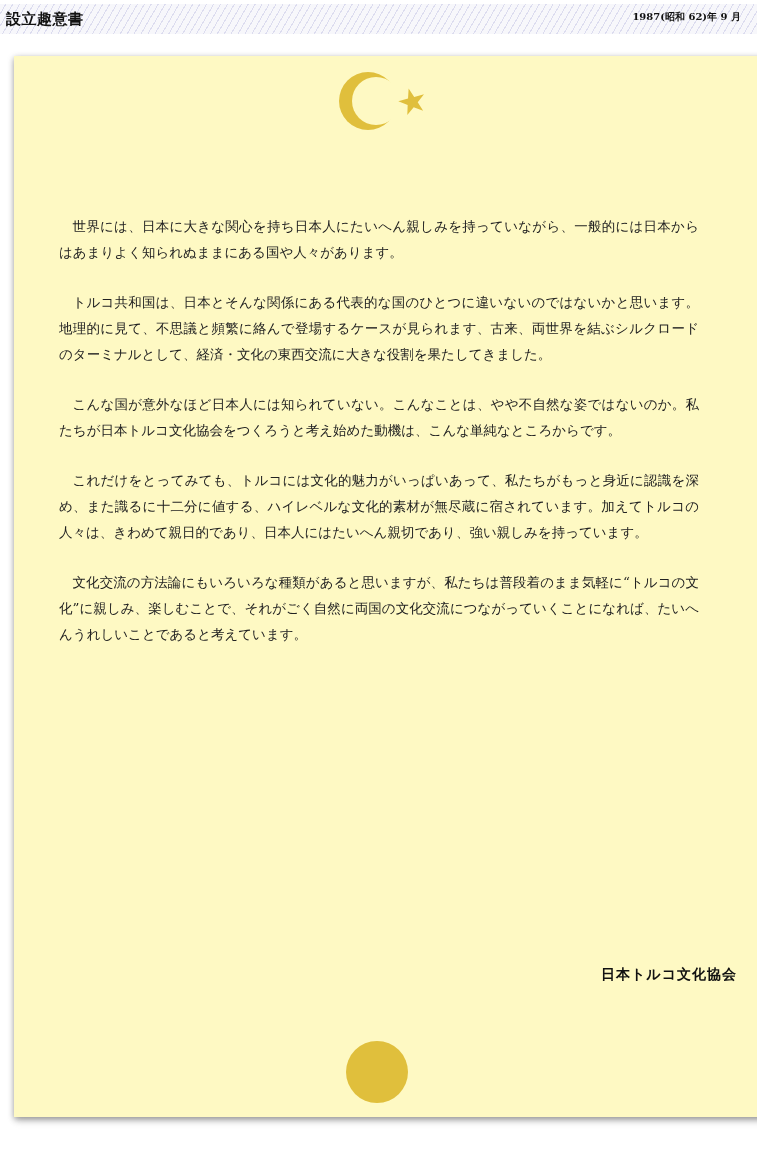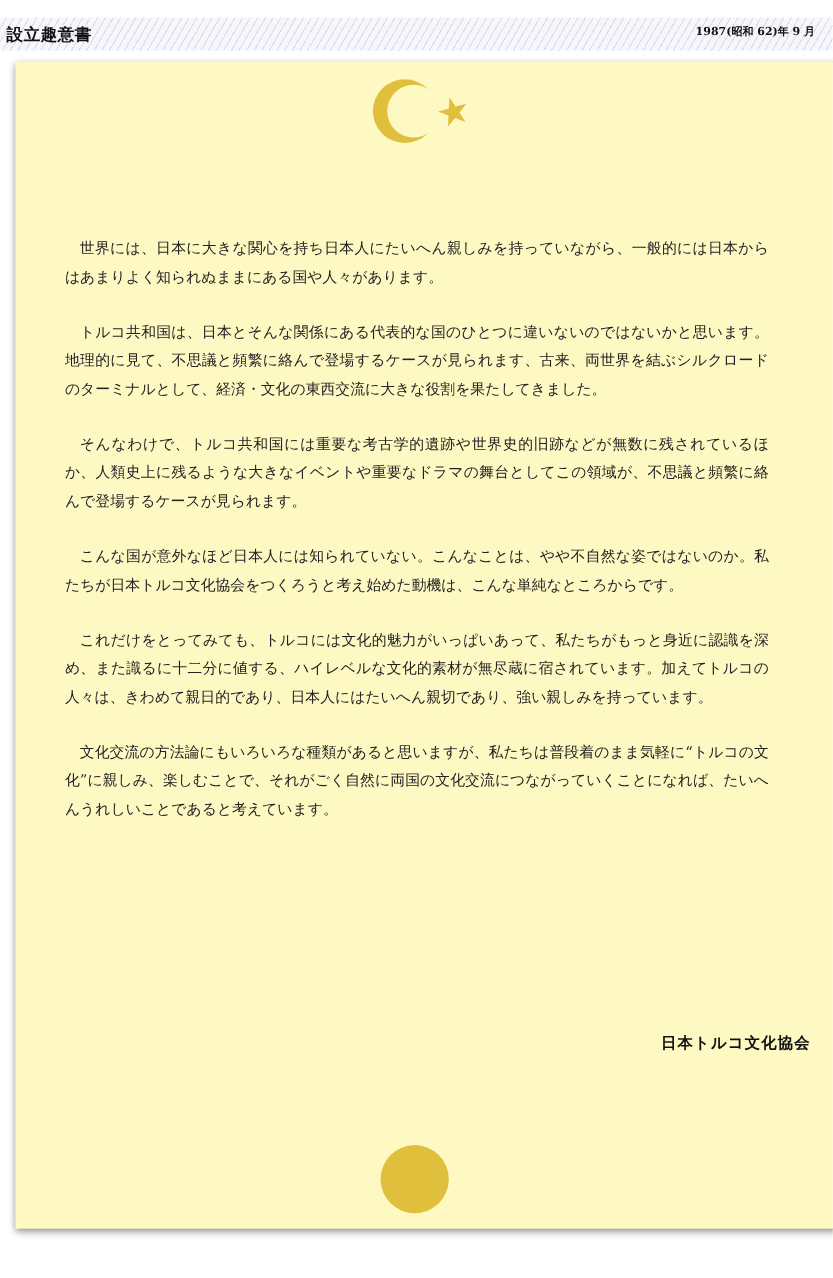--- a/index.html
+++ b/index.html
@@ -1,37 +1,37 @@
 <!DOCTYPE html>
 <html><head>
 <meta charset="utf-8">
 <style>
   html, body { margin: 0; padding: 0; background: #ffffff; }
   body { width: 757px; height: 1162px; position: relative; overflow: hidden;
          font-family: "DejaVu Serif", "Liberation Serif", serif; color: #222; }
   .header {
-    position: absolute; left: 0; top: 16px; width: 757px; height: 30px;
+    position: absolute; left: 0; top: 4px; width: 757px; height: 30px;
     background-color: #f7f7fb;
     background-image: repeating-linear-gradient(-60deg, transparent 0px, transparent 5px, #dcdcef 5px, #dcdcef 6px);
   }
   .header .title { position: absolute; left: 6px; top: 6px; font-size: 15px; font-weight: bold; color: #111; letter-spacing: 0.5px; }
   .header .date  { position: absolute; right: 16px; top: 6px; font-size: 10px; font-weight: bold; color: #111; }
   .card {
     position: absolute; left: 14px; top: 56px; width: 727px; height: 1061px;
     background: #fef9c3;
     box-shadow: 0 2px 6px rgba(0,0,0,0.35), 2px 4px 8px rgba(0,0,0,0.15);
     padding-left: 48px;
   }
   .emblem { position: absolute; left: 323px; top: 14px; width: 90px; height: 62px; }
   .body-text { position: absolute; left: 45px; top: 157px; width: 640px; }
   .para {
     margin: 0 0 24px 0; font-size: 13.5px; line-height: 26px; text-indent: 1em;
     text-align: justify; color: #222;
   }
-  .signature { position: absolute; right: 52px; top: 884px; font-size: 14px; font-weight: bold; color: #111; letter-spacing: 1px; }
+  .signature { position: absolute; right: 52px; top: 910px; font-size: 14px; font-weight: bold; color: #111; letter-spacing: 1px; }
   .seal { position: absolute; left: 332px; top: 985px; width: 62px; height: 62px; border-radius: 50%; }
 </style>
 </head>
 <body>
 
 <div class="header">
   <span class="title">設立趣意書</span>
   <span class="date">1987(昭和 62)年 9 月</span>
 </div>
 
@@ -43,21 +43,20 @@
         <circle cx="39" cy="31" r="24" fill="black"></circle>
       </mask>
     </defs>
     <circle cx="31" cy="31" r="29" fill="#E0BF3C" mask="url(#crescentMask)"></circle>
     <polygon fill="#E0BF3C" points="75,18 78.2,27.6 88.3,27.7 80.2,33.7 83.2,43.4 75,37.5 66.8,43.4 69.8,33.7 61.7,27.7 71.8,27.6" transform="rotate(-15 75 31)"></polygon>
   </svg>
 
   <div class="body-text">
     <p class="para">世界には、日本に大きな関心を持ち日本人にたいへん親しみを持っていながら、一般的には日本からはあまりよく知られぬままにある国や人々があります。</p>
     <p class="para">トルコ共和国は、日本とそんな関係にある代表的な国のひとつに違いないのではないかと思います。地理的に見て、不思議と頻繁に絡んで登場するケースが見られます、古来、両世界を結ぶシルクロードのターミナルとして、経済・文化の東西交流に大きな役割を果たしてきました。</p>
-    <p class="para">そんなわけで、トルコ共和国には重要な考古学的遺跡や世界史的旧跡などが無数に残されているほか、人類史上に残るような大きなイベントや重要なドラマの舞台としてこの領域が、不思議と頻繁に絡んで登場するケースが見られます。</p>
     <p class="para">こんな国が意外なほど日本人には知られていない。こんなことは、やや不自然な姿ではないのか。私たちが日本トルコ文化協会をつくろうと考え始めた動機は、こんな単純なところからです。</p>
     <p class="para">これだけをとってみても、トルコには文化的魅力がいっぱいあって、私たちがもっと身近に認識を深め、また識るに十二分に値する、ハイレベルな文化的素材が無尽蔵に宿されています。加えてトルコの人々は、きわめて親日的であり、日本人にはたいへん親切であり、強い親しみを持っています。</p>
     <p class="para">文化交流の方法論にもいろいろな種類があると思いますが、私たちは普段着のまま気軽に“トルコの文化”に親しみ、楽しむことで、それがごく自然に両国の文化交流につながっていくことになれば、たいへんうれしいことであると考えています。</p>
   </div>
 
   <div class="signature">日本トルコ文化協会</div>
 
   <div class="seal" style="background:#E0BF3C;"></div>
 </div>
 

